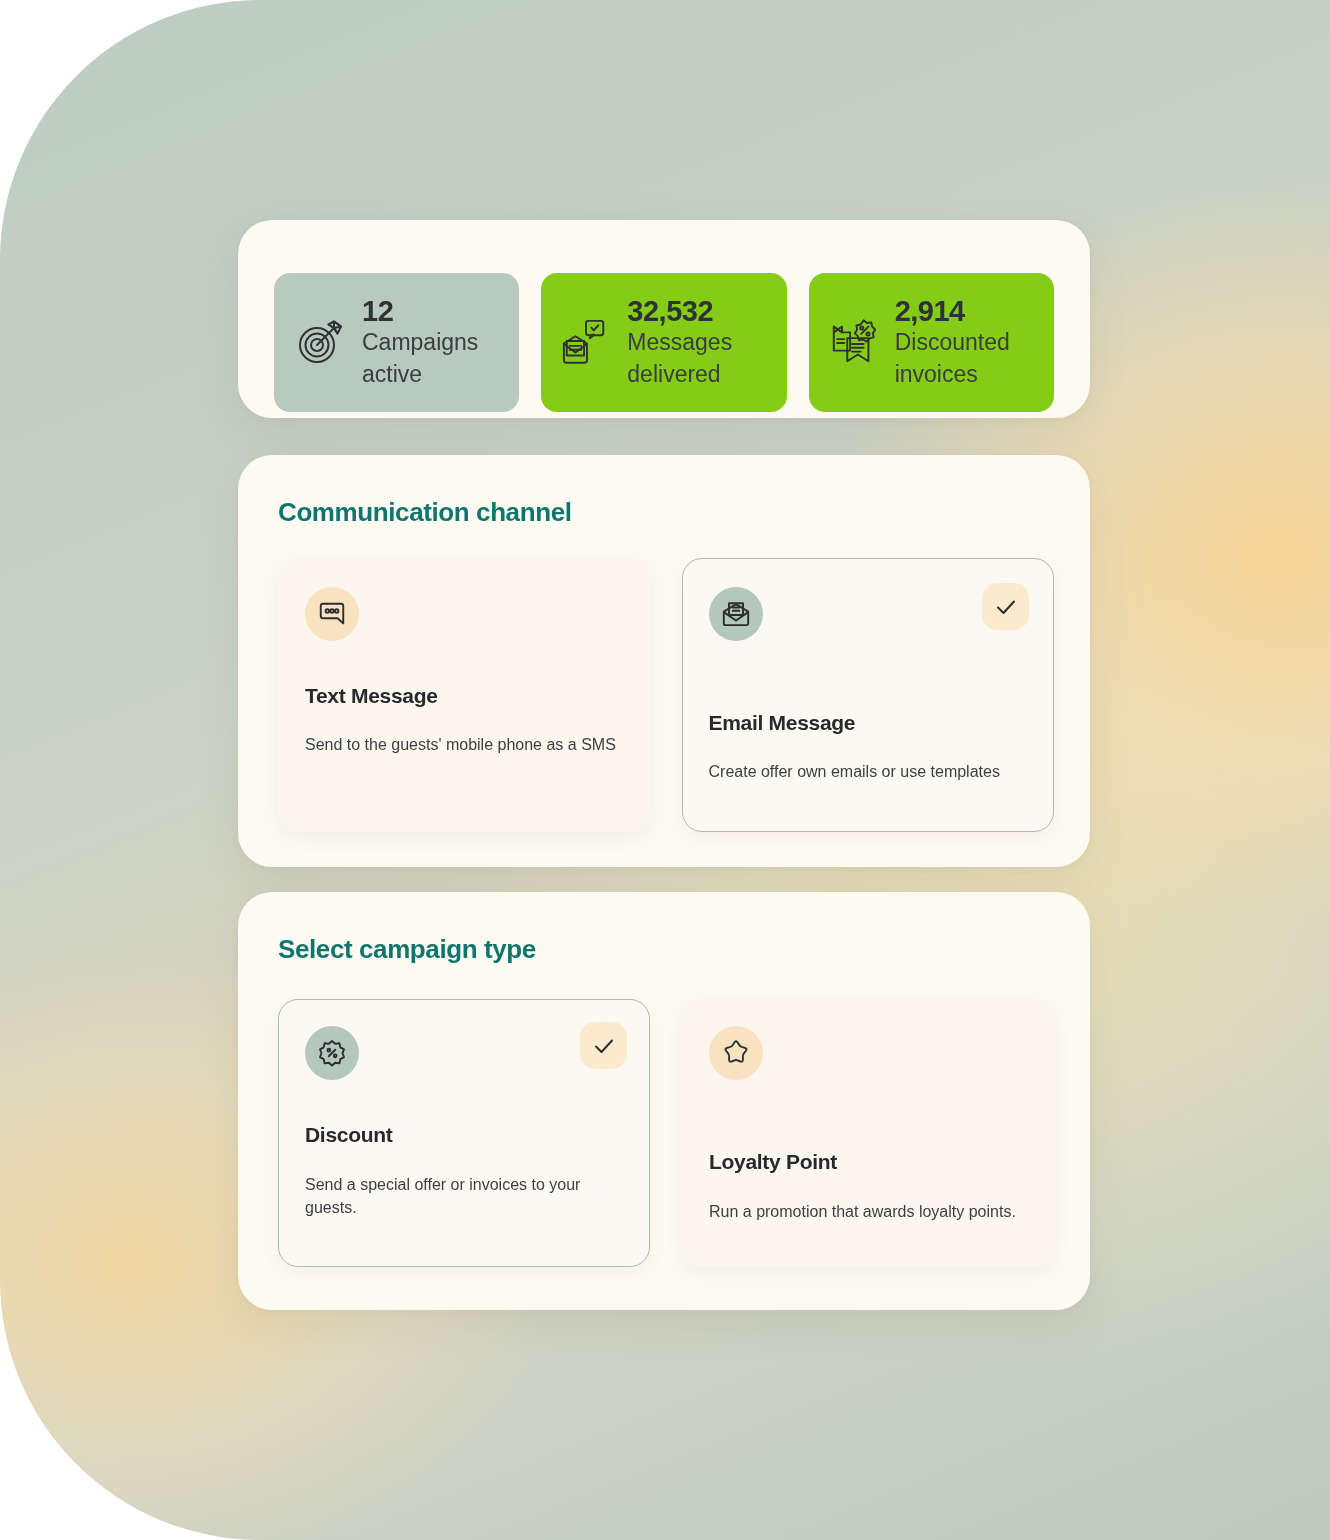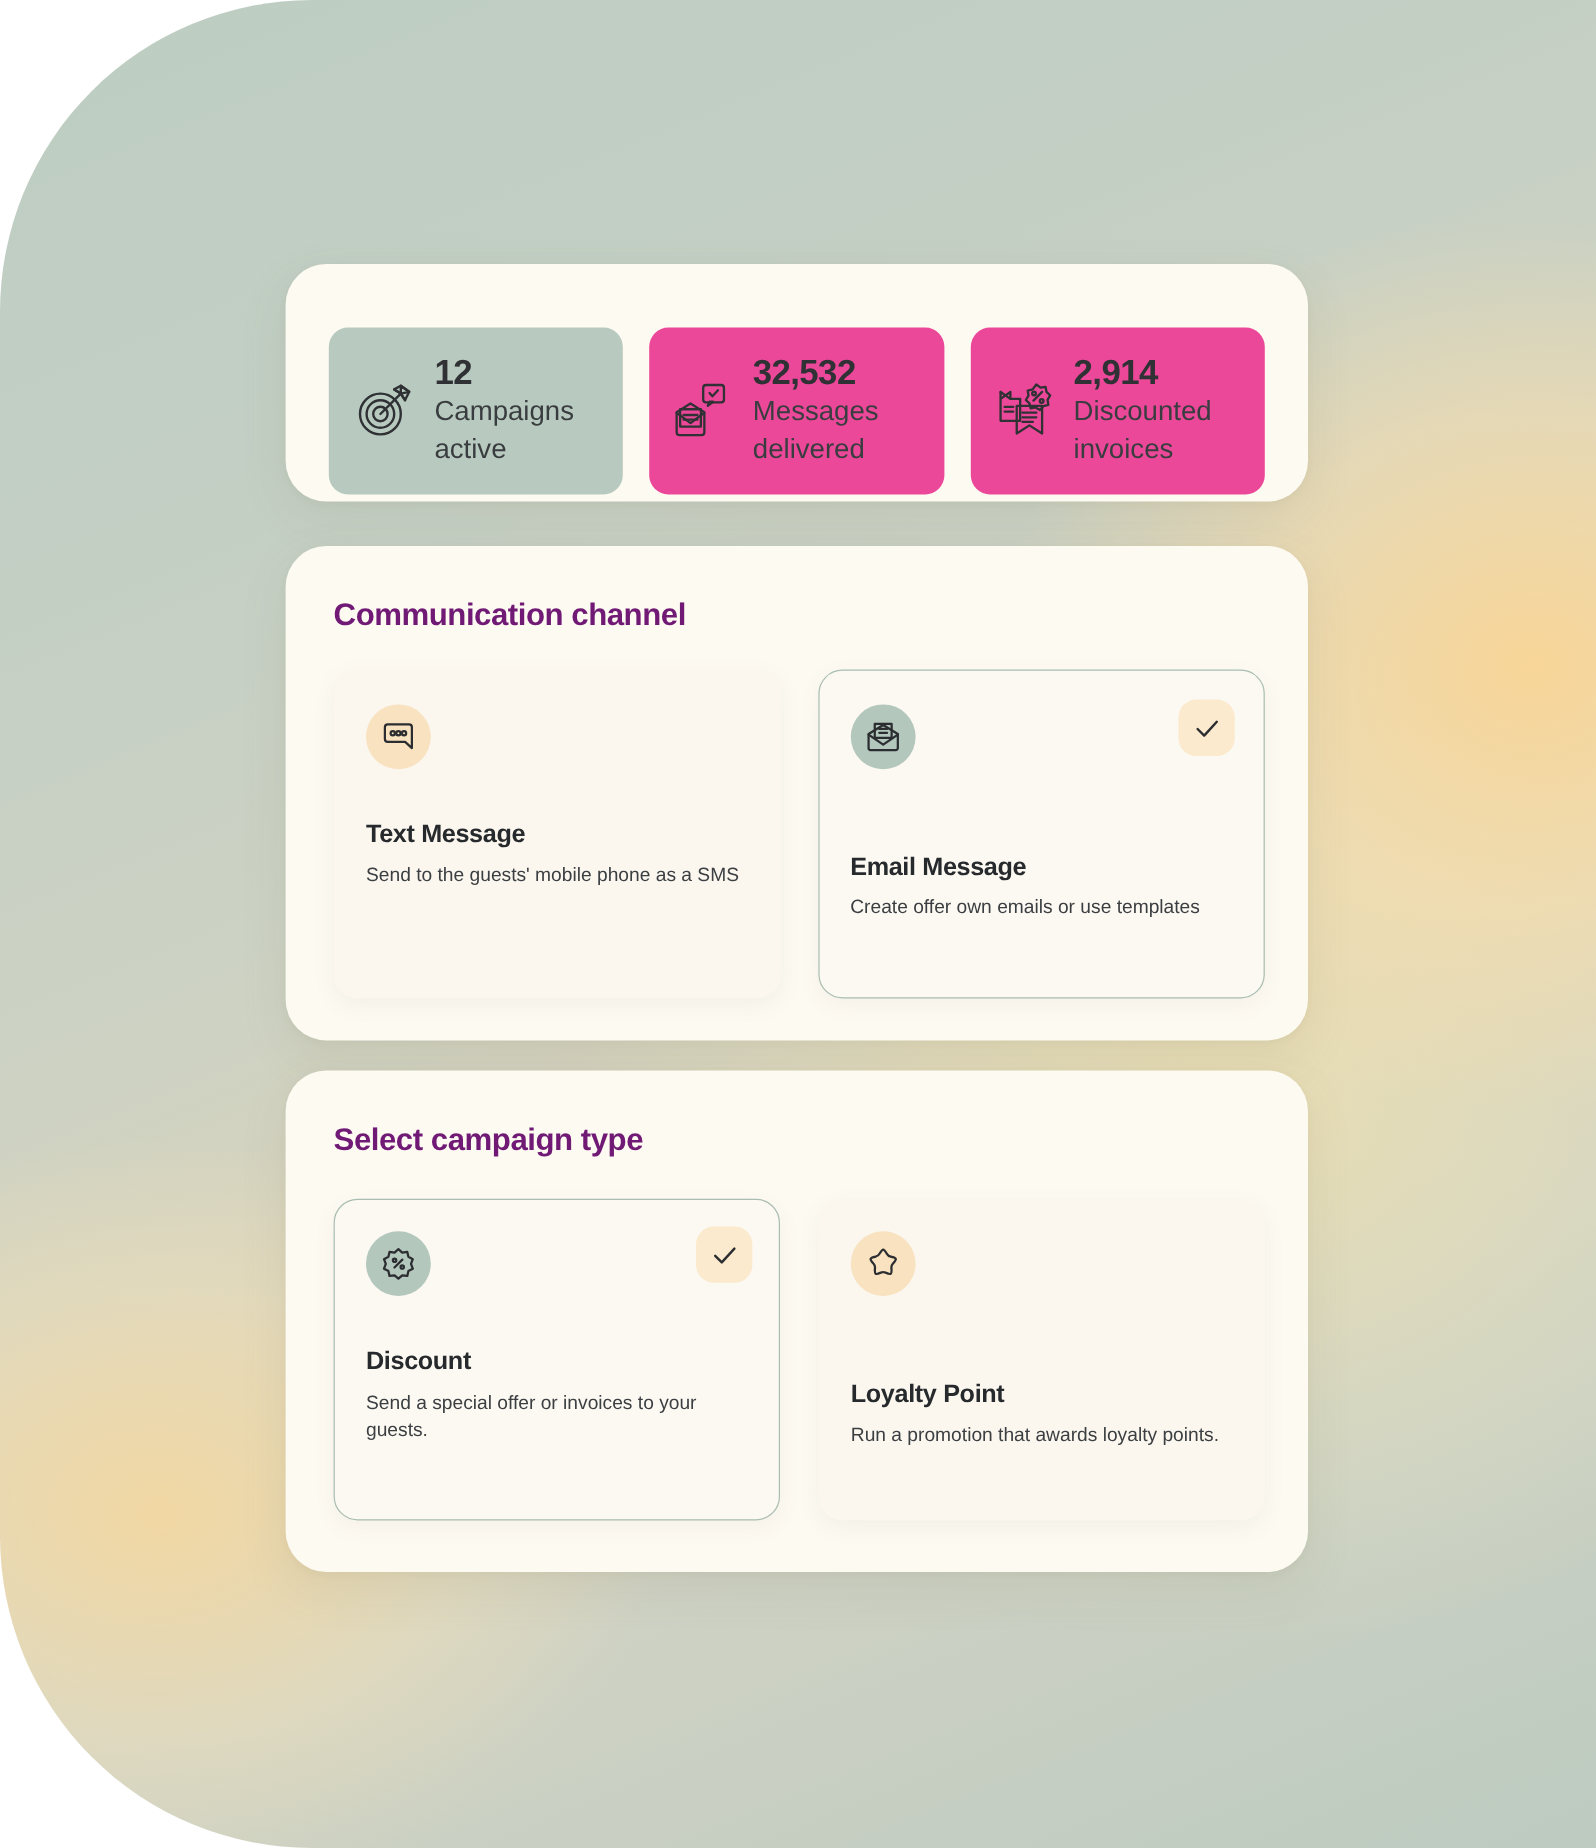--- a/index.html
+++ b/index.html
@@ -60,21 +60,21 @@
   .stats-row {
     display: flex;
     gap: 22px;
     padding: 38px 36px;
     box-sizing: border-box;
     margin-top: 15px;
   }
   .stat-card {
     flex: 1;
     border-radius: 16px;
-    background: #ec4899;
+    background: #84cc16;
     padding: 22px 20px;
     display: flex;
     align-items: center;
     gap: 16px;
     box-sizing: border-box;
     min-height: 122px;
   }
   .stat-card.accent { background: #b8cabf; }
   .stat-icon { flex: 0 0 auto; display: flex; align-items: center; justify-content: center; }
   .stat-text { display: flex; flex-direction: column; }
@@ -92,21 +92,21 @@
     max-width: 130px;
   }
 
   
   .section-title {
     position: absolute;
     left: 40px;
     top: 42px;
     font-size: 26px;
     font-weight: bold;
-    color: #701a75;
+    color: #0f766e;
     letter-spacing: -0.4px;
   }
 
   
   .options {
     position: absolute;
     left: 40px;
     right: 36px;
     display: flex;
   }
@@ -153,20 +153,21 @@
   .opt-title {
     font-size: 21px;
     font-weight: bold;
     color: #272a2d;
     letter-spacing: -0.3px;
   }
   .opt-desc {
     font-size: 16px;
     color: #3c3f42;
     line-height: 1.42;
+    margin-top: 15px;
   }
 
   
   .spacer-lg { height: 43px; }
   .spacer-md { height: 27px; }
   .spacer-sm { height: 12px; }
   .spacer-xs { height: 11px; }
   .flexfill { flex: 1 1 auto; }
 
   svg { display: block; }

